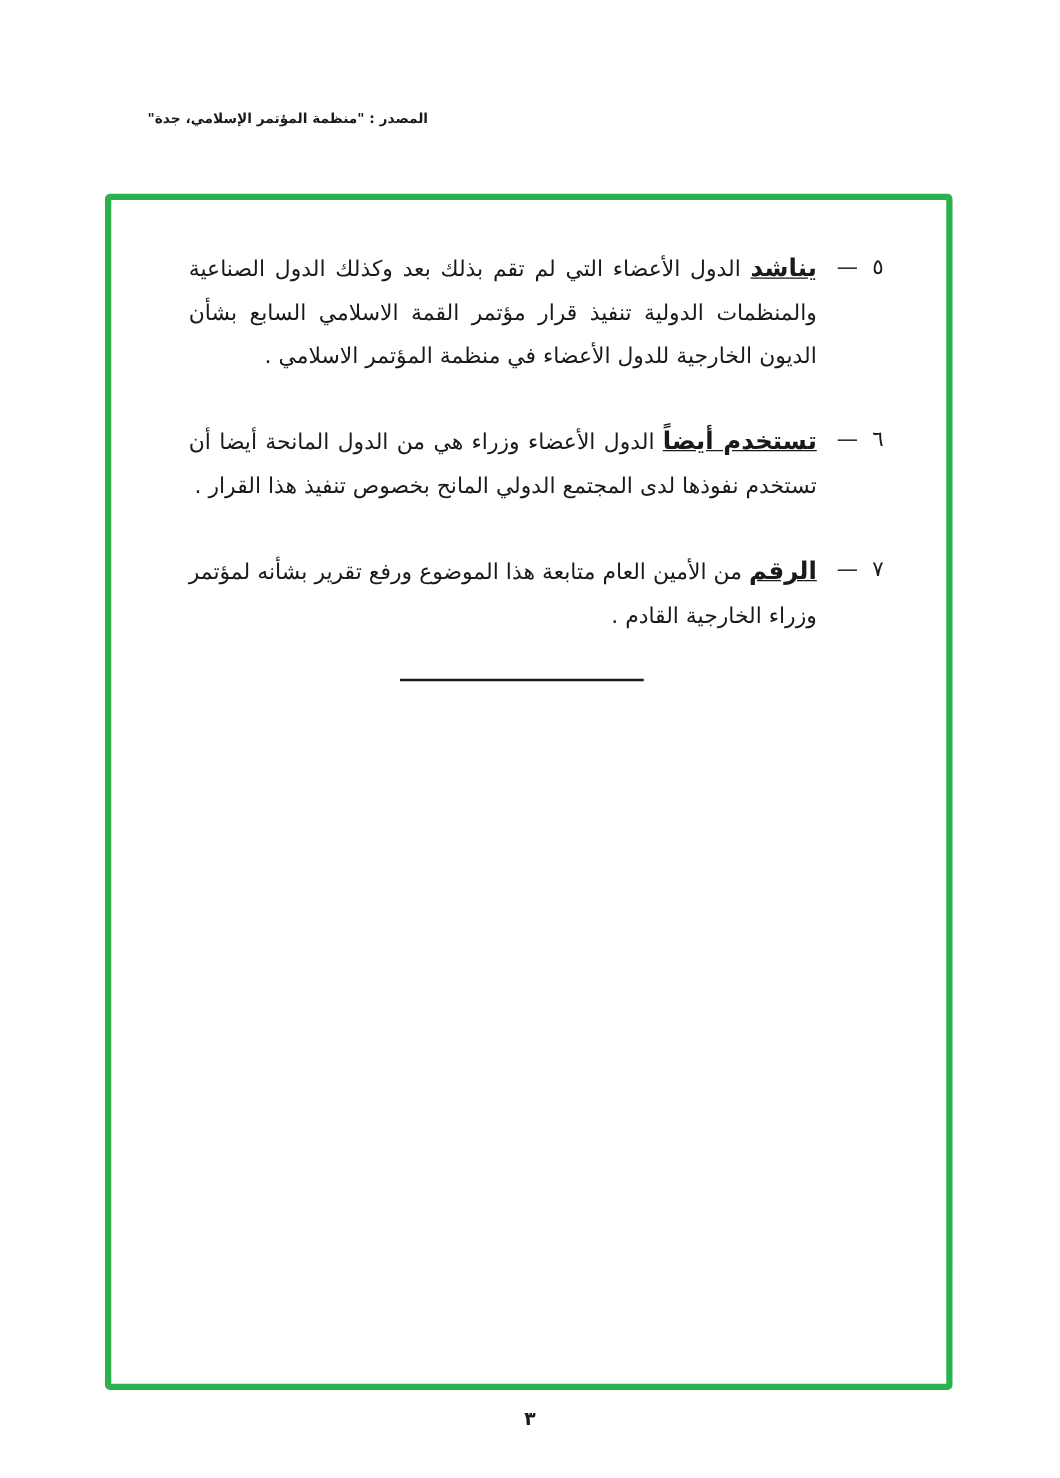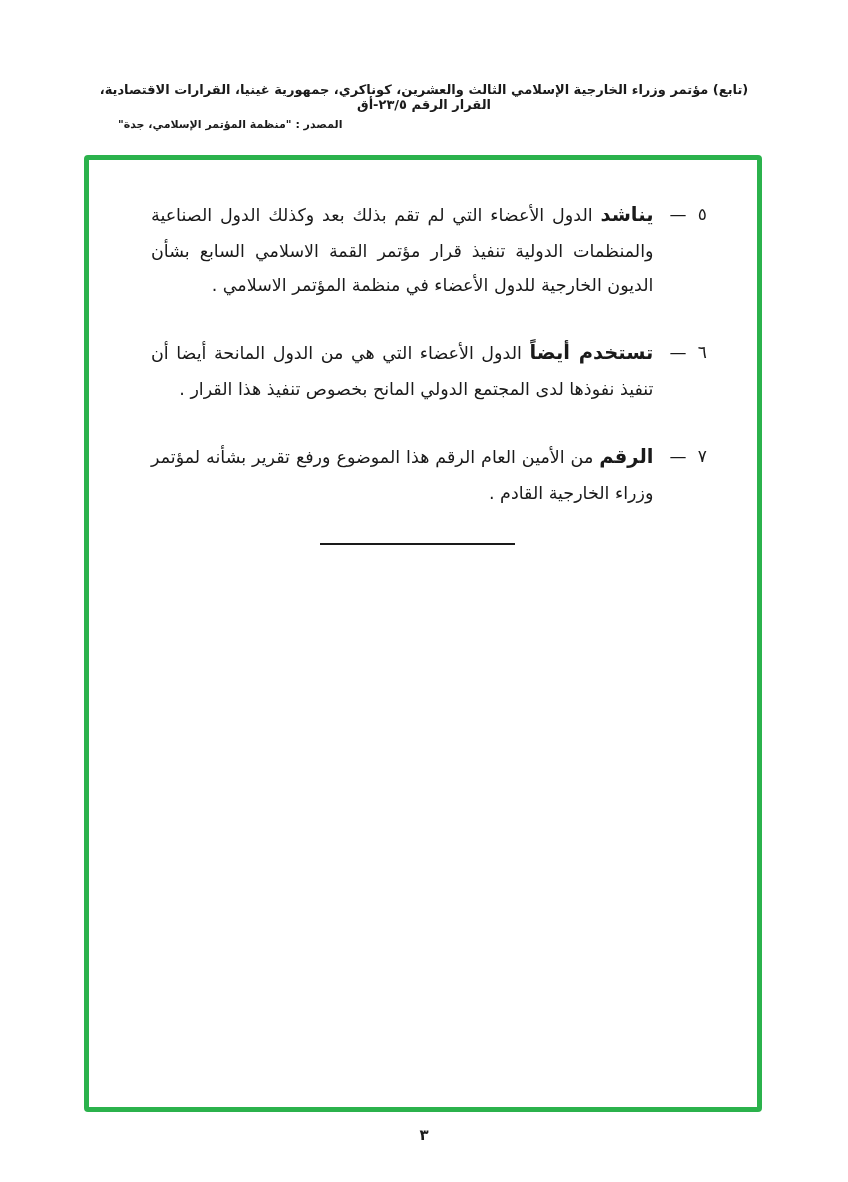--- a/index.html
+++ b/index.html
@@ -77,20 +77,21 @@
   .clause-marker .dash {
     margin-right: 6px;
   }
   .clause-text {
     flex: 1 1 auto;
     text-align: justify;
   }
   .clause-lead {
     font-weight: bold;
     font-size: 19.5px;
+    text-decoration: underline;
   }
 
   
   .divider {
     width: 195px;
     border-top: 2px solid #1a1a1a;
     margin: 30px 192px 0 auto;
   }
 
   
@@ -103,21 +104,20 @@
     font-size: 15px;
     font-weight: bold;
   }
 </style>
 </head>
 <body>
 
 <div class="page">
 
   <div class="header">
-    <div class="header-line1">(تابع) مؤتمر وزراء الخارجية الإسلامي الثالث والعشرين، كوناكري، جمهورية غينيا، القرارات الاقتصادية، القرار الرقم ٢٣/٥-أق</div>
     <div class="header-line2">المصدر :  "منظمة المؤتمر الإسلامي، جدة"</div>
   </div>
 
   <div class="green-box">
     <div class="content">
 
       <div class="clause">
         <div class="clause-marker">
           <span>٥</span>
           <span class="dash">—</span>
@@ -128,32 +128,32 @@
         </div>
       </div>
 
       <div class="clause">
         <div class="clause-marker">
           <span>٦</span>
           <span class="dash">—</span>
         </div>
         <div class="clause-text">
           <span class="clause-lead">تستخدم أيضاً</span>
-          <span>الدول الأعضاء التي هي من الدول المانحة أيضا أن تنفيذ نفوذها لدى المجتمع الدولي المانح بخصوص تنفيذ هذا القرار .</span>
+          <span>الدول الأعضاء وزراء هي من الدول المانحة أيضا أن تستخدم نفوذها لدى المجتمع الدولي المانح بخصوص تنفيذ هذا القرار .</span>
         </div>
       </div>
 
       <div class="clause">
         <div class="clause-marker">
           <span>٧</span>
           <span class="dash">—</span>
         </div>
         <div class="clause-text">
           <span class="clause-lead">الرقم</span>
-          <span>من الأمين العام الرقم هذا الموضوع ورفع تقرير بشأنه لمؤتمر وزراء الخارجية القادم .</span>
+          <span>من الأمين العام متابعة هذا الموضوع ورفع تقرير بشأنه لمؤتمر وزراء الخارجية القادم .</span>
         </div>
       </div>
 
       <div class="divider"></div>
 
     </div>
   </div>
 
   <div class="page-number">٣</div>
 

